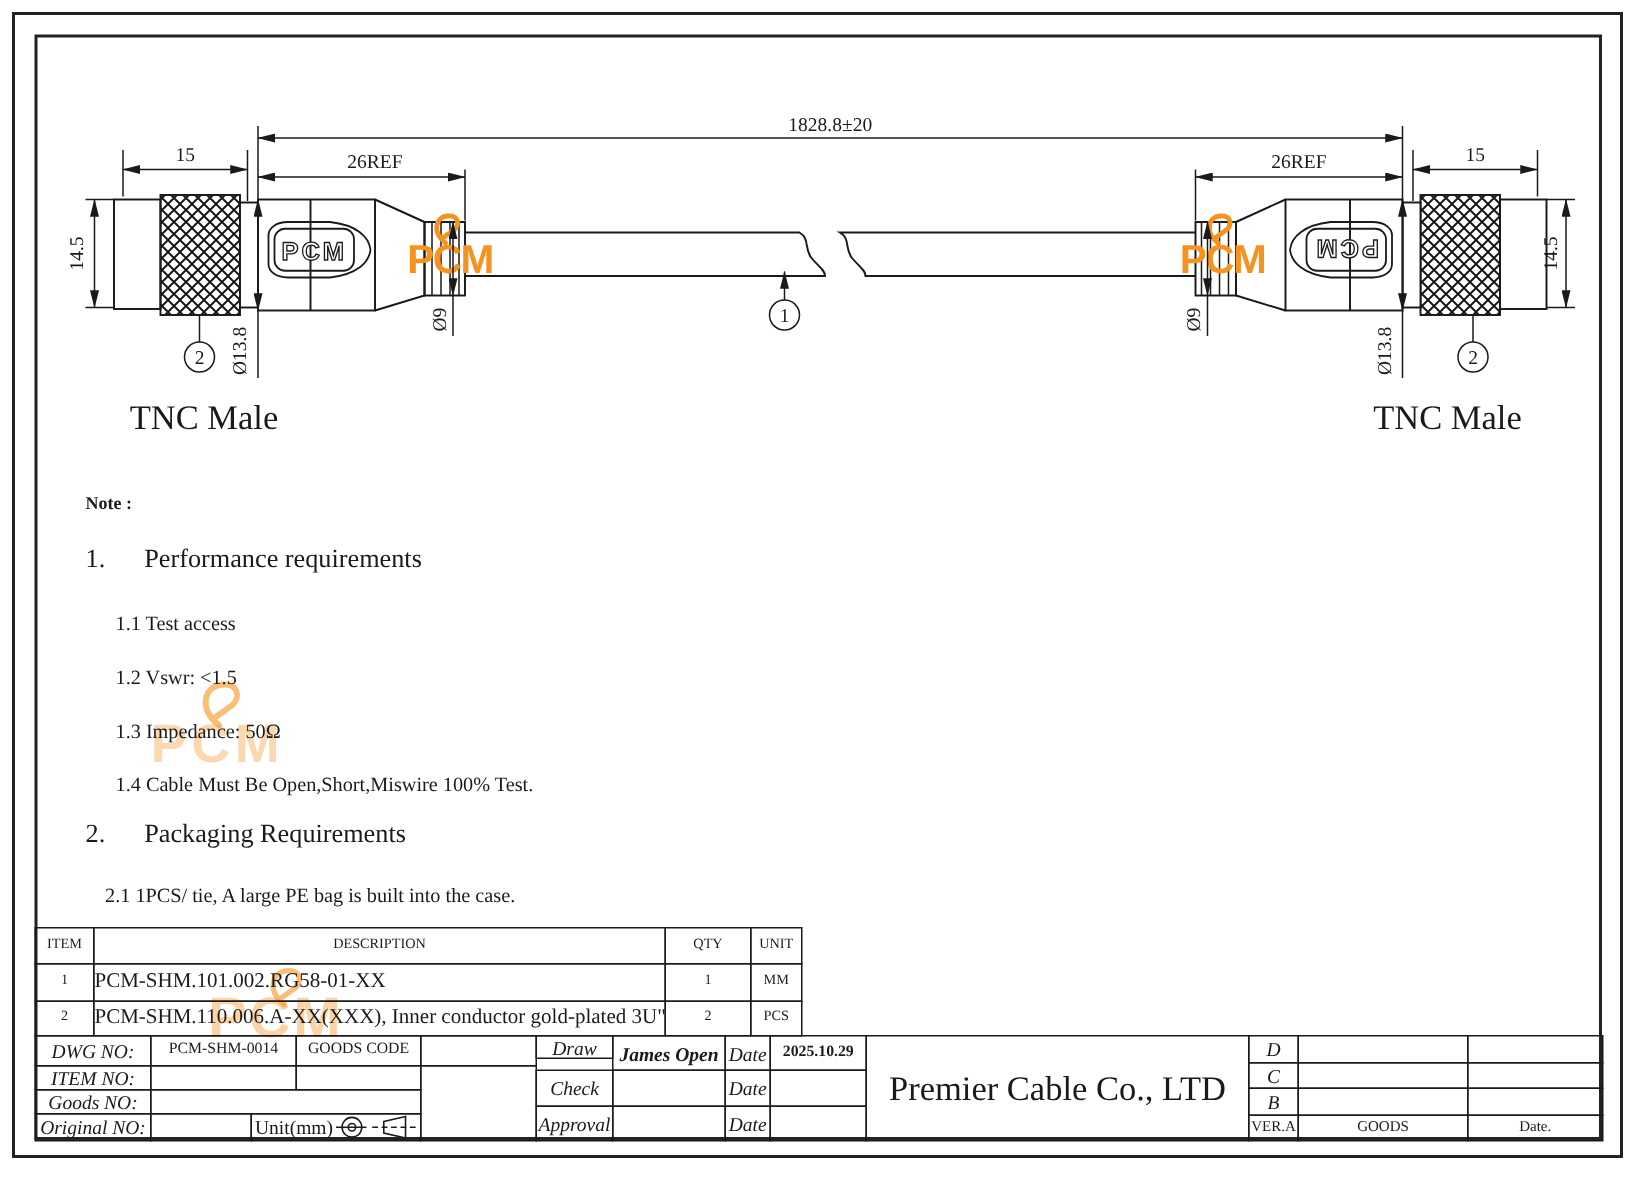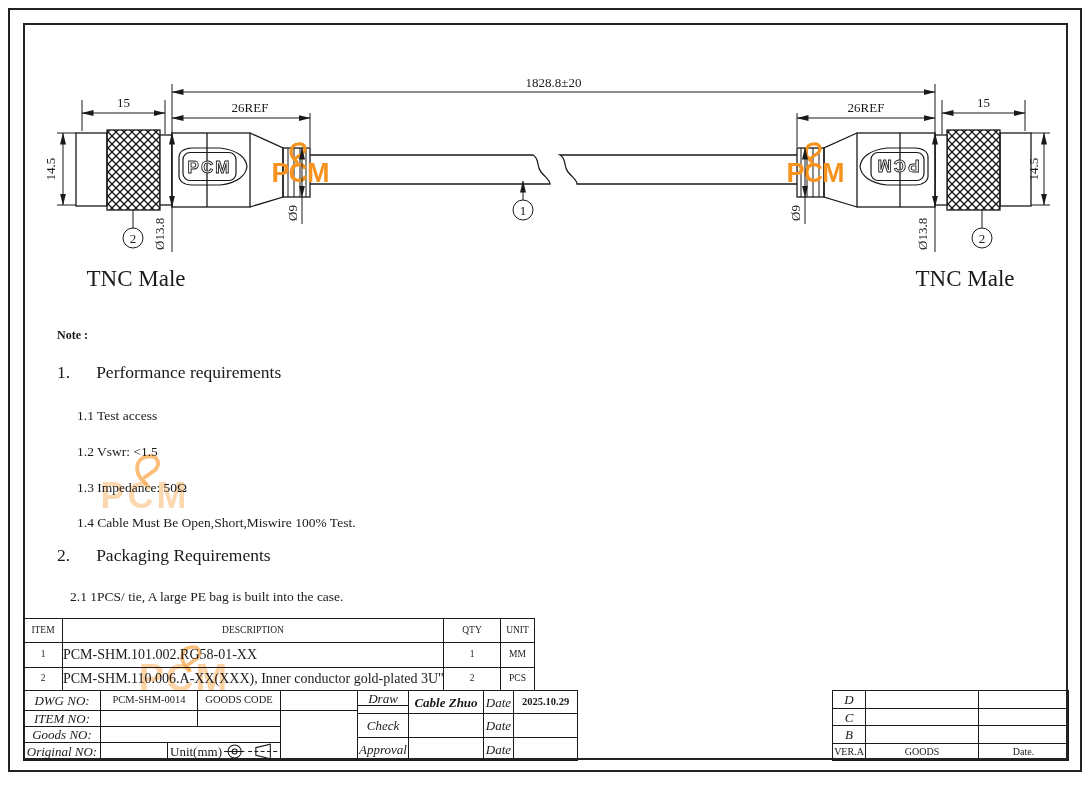--- a/index.html
+++ b/index.html
@@ -202,32 +202,33 @@
         <line x1="0" y1="8.5" x2="21" y2="8.5"></line>
         <circle cx="11" cy="8.5" r="6.8"></circle>
         <circle cx="11" cy="8.5" r="2.6"></circle>
         <path d="M25,8.5 H56" stroke-dasharray="4,2.5"></path>
         <path d="M33,4.5 L48,1 V16 L33,12.5 Z"></path>
       </g>
     </svg>
   </div>
 
   <div class="cell s13" style="left:357px;top:690px;width:52px;height:16px">Draw</div>
-  <div class="cell s13 bold" style="left:408px;top:690px;width:76px;height:24px">Cable Zhuo</div>
+  <div class="cell s13 bold" style="left:408px;top:690px;width:76px;height:24px">James Open</div>
   <div class="cell s13" style="left:483px;top:690px;width:31px;height:24px">Date</div>
   <div class="cell s10 bold" style="left:513px;top:690px;width:65px;height:24px">2025.10.29</div>
   <div class="cell s13" style="left:357px;top:713px;width:52px;height:25px">Check</div>
   <div class="cell" style="left:408px;top:713px;width:76px;height:25px"></div>
   <div class="cell s13" style="left:483px;top:713px;width:31px;height:25px">Date</div>
   <div class="cell" style="left:513px;top:713px;width:65px;height:25px"></div>
   <div class="cell s13" style="left:357px;top:737px;width:52px;height:24px">Approval</div>
   <div class="cell" style="left:408px;top:737px;width:76px;height:24px"></div>
   <div class="cell s13" style="left:483px;top:737px;width:31px;height:24px">Date</div>
   <div class="cell" style="left:513px;top:737px;width:65px;height:24px"></div>
 
+  <div class="cell company" style="left:577px;top:690px;width:256px;height:71px">Premier Cable Co., LTD</div>
 
   <div class="cell s13" style="left:832px;top:690px;width:34px;height:19px">D</div>
   <div class="cell" style="left:865px;top:690px;width:114px;height:19px"></div>
   <div class="cell" style="left:978px;top:690px;width:91px;height:19px"></div>
   <div class="cell s13" style="left:832px;top:708px;width:34px;height:18px">C</div>
   <div class="cell" style="left:865px;top:708px;width:114px;height:18px"></div>
   <div class="cell" style="left:978px;top:708px;width:91px;height:18px"></div>
   <div class="cell s13" style="left:832px;top:725px;width:34px;height:19px">B</div>
   <div class="cell" style="left:865px;top:725px;width:114px;height:19px"></div>
   <div class="cell" style="left:978px;top:725px;width:91px;height:19px"></div>

